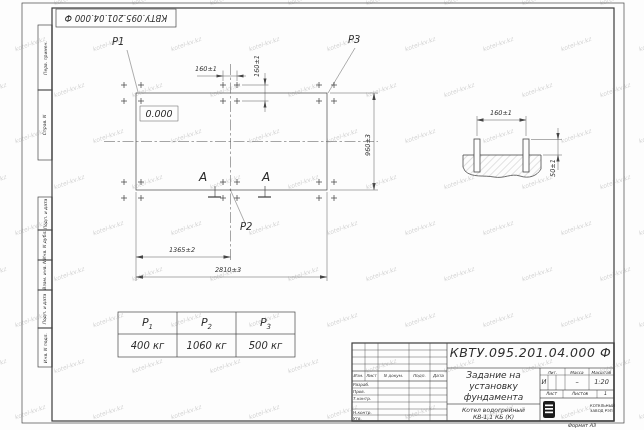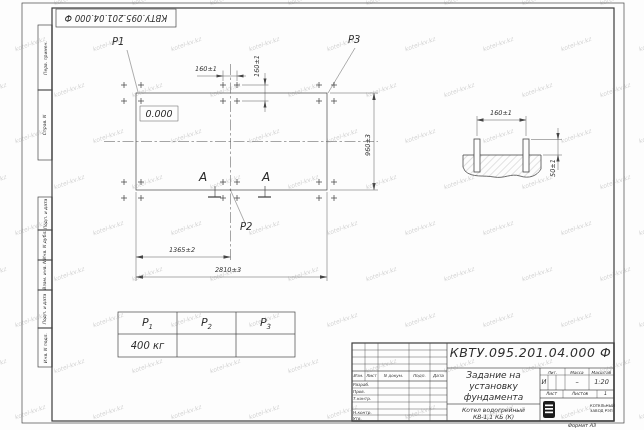--- a/index.html
+++ b/index.html
@@ -229,20 +229,22 @@
   <div class="abs it ctr" style="left:156px;top:246px;width:52px;font-size:6.5px;">1365±2</div>
   <div class="abs it ctr" style="left:202px;top:266px;width:52px;font-size:6.5px;">2810±3</div>
 
   <div class="abs it ctr" style="left:479px;top:109px;width:44px;font-size:6.5px;">160±1</div>
   <div class="abs it ctr r90" style="left:535px;top:163px;width:36px;height:10px;line-height:10px;font-size:6.5px;">50±1</div>
 
   <div class="abs it ctr" style="left:118px;top:312px;width:59px;height:22px;line-height:22px;font-size:11px;"><span>P</span><sub style="font-size:7px;">1</sub></div>
   <div class="abs it ctr" style="left:177px;top:312px;width:59px;height:22px;line-height:22px;font-size:11px;"><span>P</span><sub style="font-size:7px;">2</sub></div>
   <div class="abs it ctr" style="left:236px;top:312px;width:59px;height:22px;line-height:22px;font-size:11px;"><span>P</span><sub style="font-size:7px;">3</sub></div>
   <div class="abs it ctr" style="left:118px;top:334px;width:59px;height:23px;line-height:23px;font-size:10px;">400 кг</div>
+  <div class="abs it ctr" style="left:177px;top:334px;width:59px;height:23px;line-height:23px;font-size:10px;">1060 кг</div>
+  <div class="abs it ctr" style="left:236px;top:334px;width:59px;height:23px;line-height:23px;font-size:10px;">500 кг</div>
 
   <div class="abs notes" style="left:360px;top:261px;width:254px;">
   </div>
 
   <div class="abs it ctr" style="left:448px;top:345px;width:165px;font-size:12.5px;letter-spacing:.5px;">КВТУ.095.201.04.000  Ф</div>
   <div class="abs it tiny ctr" style="left:352px;top:373px;width:13px;">Изм.</div>
   <div class="abs it tiny ctr" style="left:365px;top:373px;width:13px;">Лист</div>
   <div class="abs it tiny ctr" style="left:378px;top:373px;width:31px;">N докум.</div>
   <div class="abs it tiny ctr" style="left:409px;top:373px;width:21px;">Подп.</div>
   <div class="abs it tiny ctr" style="left:430px;top:373px;width:17px;">Дата</div>

